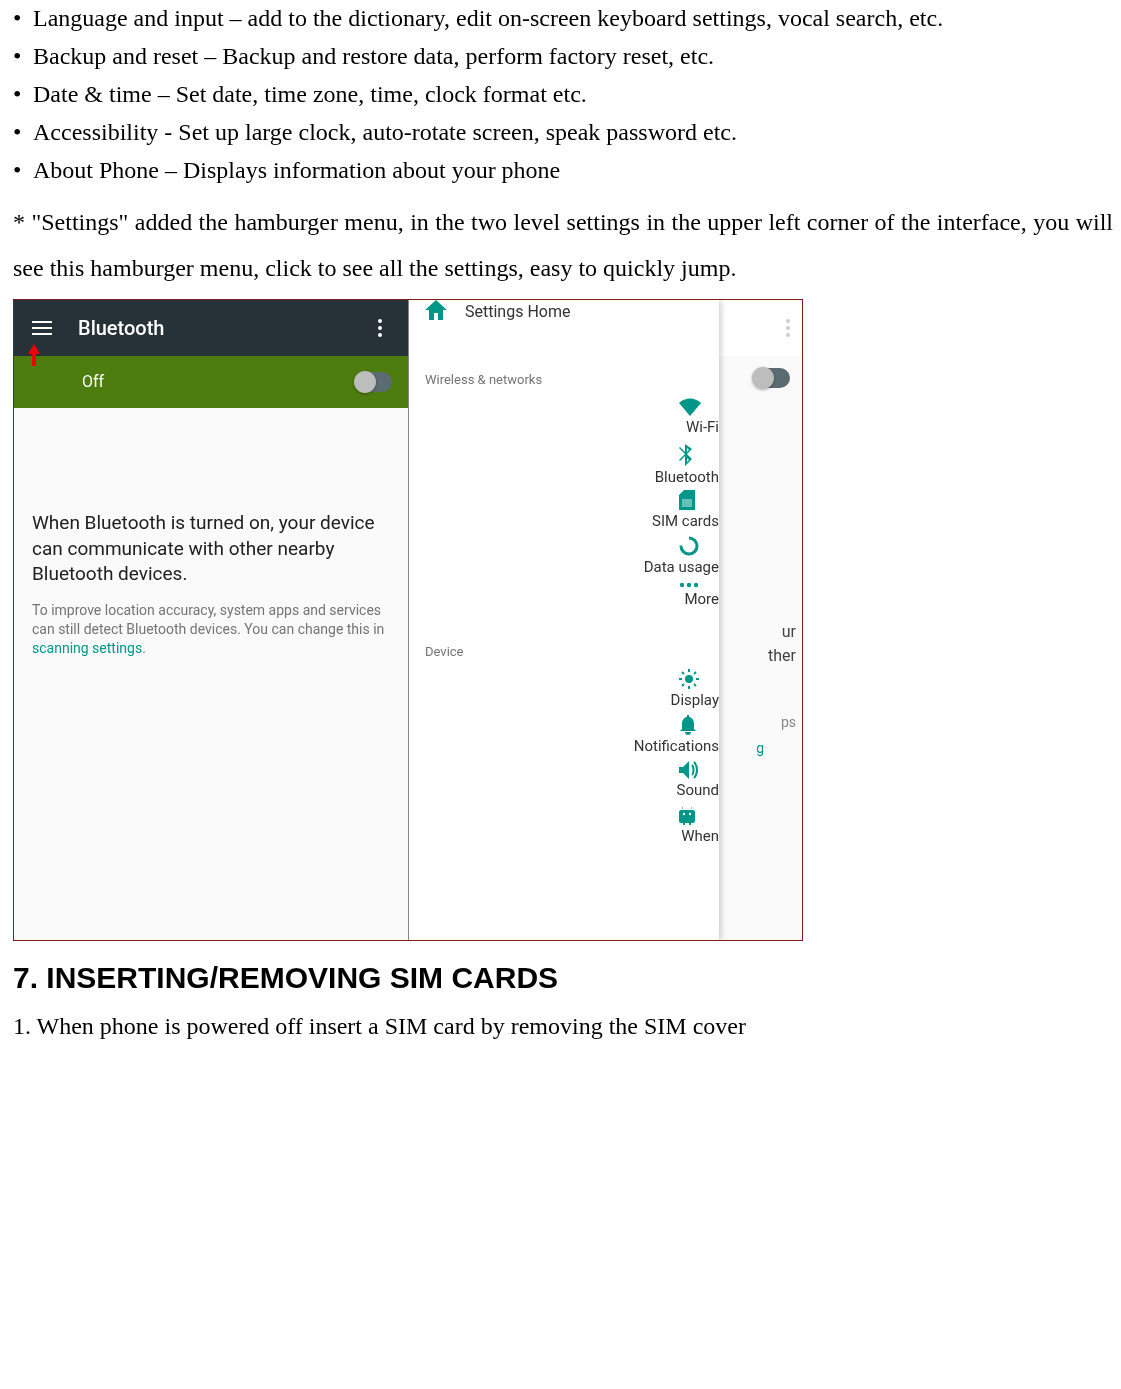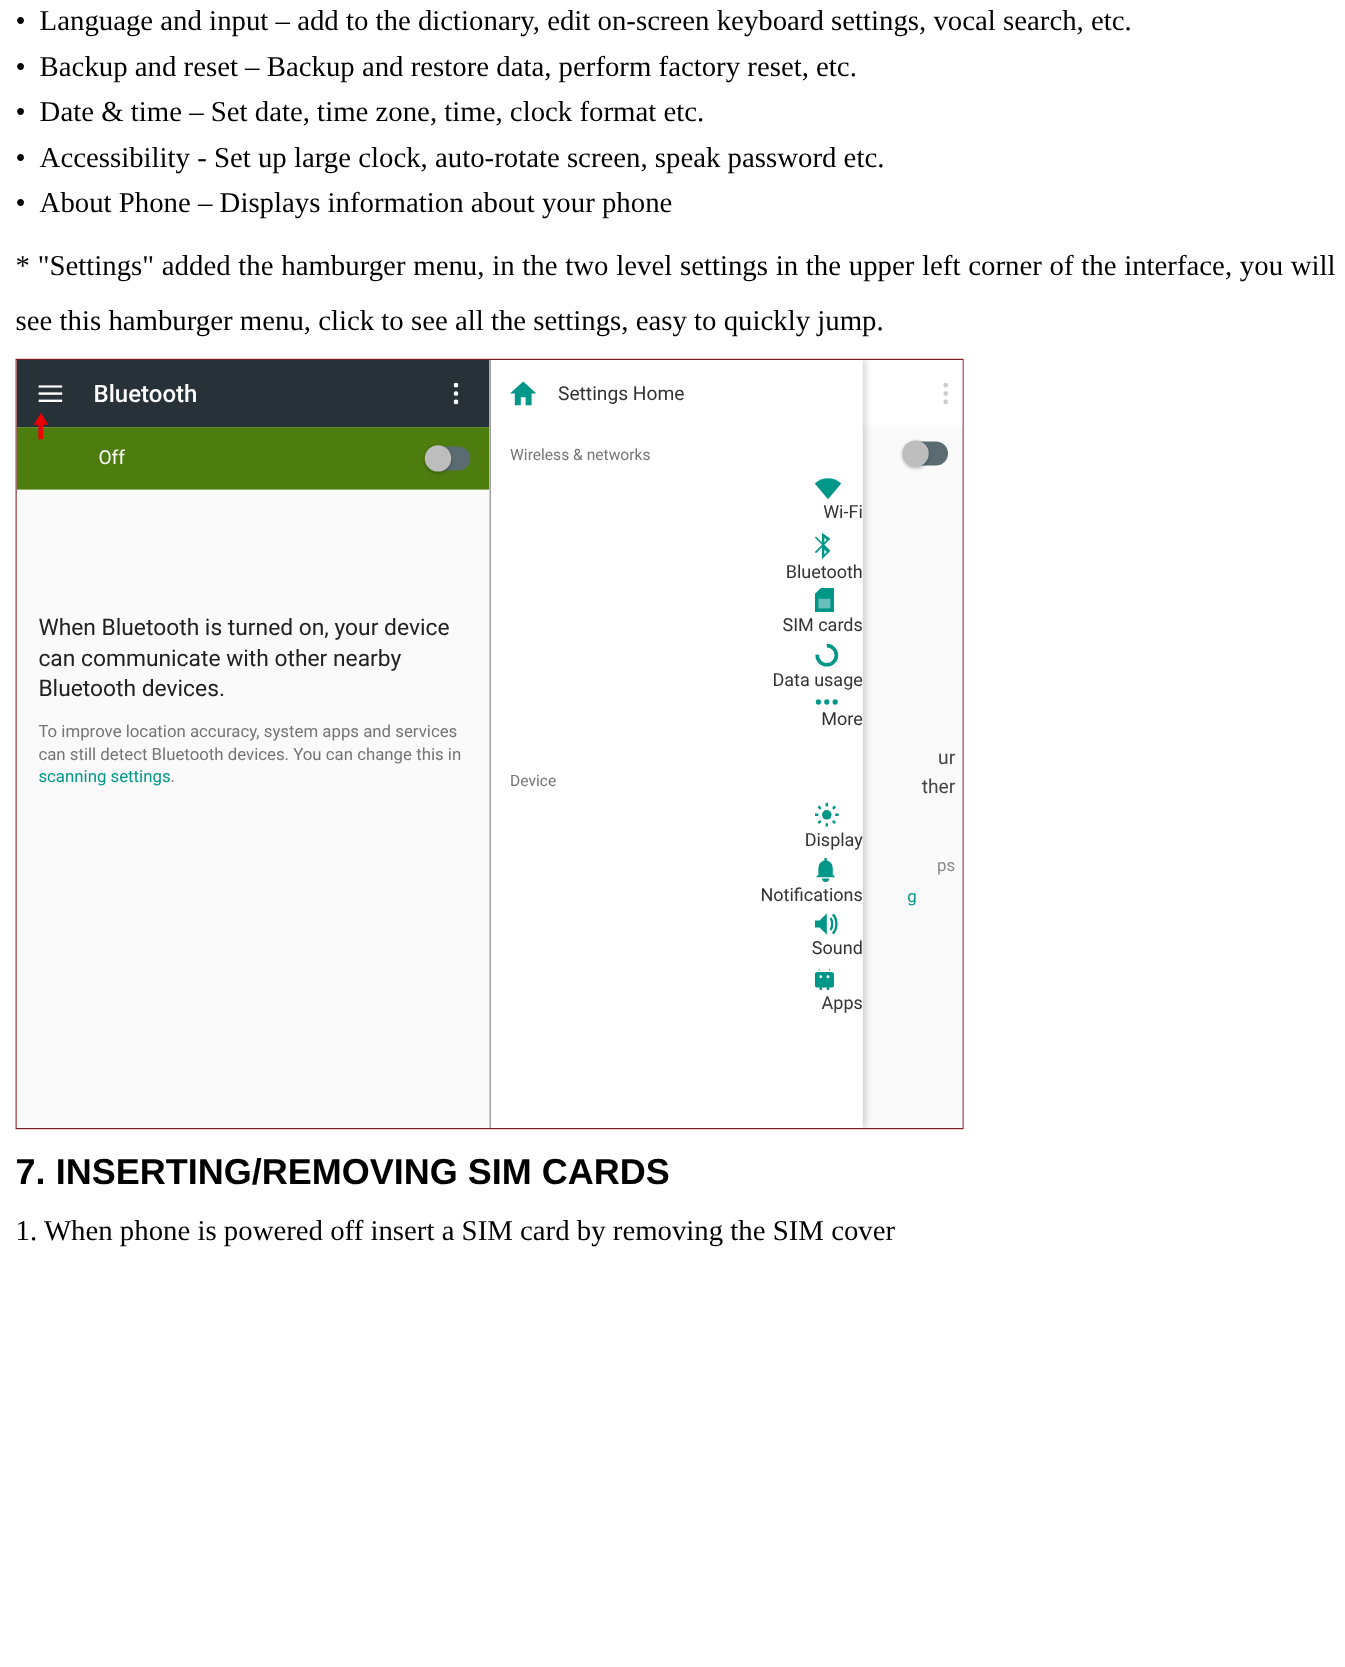--- a/index.html
+++ b/index.html
@@ -29,21 +29,21 @@
 .body-text .primary { font-size:19px; line-height:1.35; margin-top:86px; }
 .body-text .secondary { font-size:14px; color:#757575; margin-top:14px; line-height:1.35; }
 .body-text .link { color:#009688; }
 
 
 .drawer { position:absolute; left:0; top:0; bottom:0; width:310px; background:#fff; box-shadow:2px 0 6px rgba(0,0,0,.2); z-index:3; }
 .right-bg-over { position:absolute; right:0; top:0; width:84px; height:56px; background:#fff; display:flex; align-items:center; justify-content:flex-end; padding-right:12px; color:#bbb; }
 .right-bg-toggle { position:absolute; right:12px; top:68px; }
 .right-bg-text { position:absolute; right:6px; top:320px; font-size:16px; color:#444; line-height:1.5; text-align:left; width:70px; }
 .right-bg-link { position:absolute; right:38px; top:438px; font-size:14px; color:#009688; }
-.drawer-header-row { height:56px; display:flex; align-items:center; padding-left:16px; }
+.drawer-header-row { height:56px; display:flex; align-items:flex-start; padding-left:16px; }
 .drawer-header-row .home-icon { width:40px; color:#009688; }
 .drawer-header-row .label { font-size:16px; color:#333; }
 .drawer-section { font-size:13px; color:#757575; padding:14px 16px 8px 16px; }
 .drawer-item { height:46px; display:flex; align-items:flex-end; padding-left:16px;flex-direction:column; }
 .drawer-item .icon { width:40px; color:#009688; display:flex; align-items:center; }
 .drawer-item .label { font-size:15px; color:#333; }
 svg { display:block; }
 </style>
 </head>
 <body>
@@ -218,21 +218,21 @@
           <div class="label">Sound</div>
         </div>
         <div class="drawer-item">
           <div class="icon">
               <svg width="16" height="18">
                 <path d="M4 0 C3 0 3 2 4 2 M12 0 C13 0 13 2 12 2 M2 3 L14 3 C15 3 16 4 16 5 L16 14 C16 15 15 16 14 16 L12 16 L12 18 L10 18 L10 16 L6 16 L6 18 L4 18 L4 16 L2 16 C1 16 0 15 0 14 L0 5 C0 4 1 3 2 3 Z" fill="#009688"></path>
                 <circle cx="5" cy="7" r="1.2" fill="#fff"></circle>
                 <circle cx="11" cy="7" r="1.2" fill="#fff"></circle>
               </svg>
             </div>
-          <div class="label">Apps</div>
+          <div class="label">When</div>
         </div>
       </div>
     </div>
   </div>
 
   <div class="section-header">7. INSERTING/REMOVING SIM CARDS</div>
   <div class="step">1. When phone is powered off insert a SIM card by removing the SIM cover</div>
 </div>
 
 </body></html>

